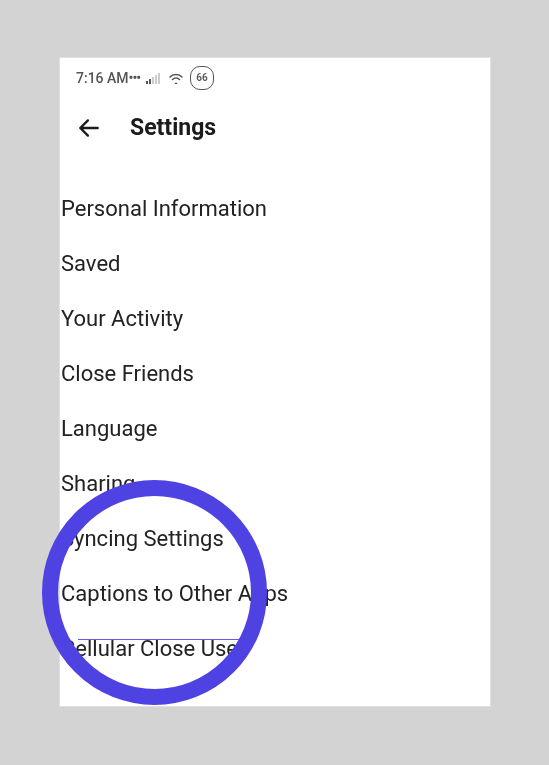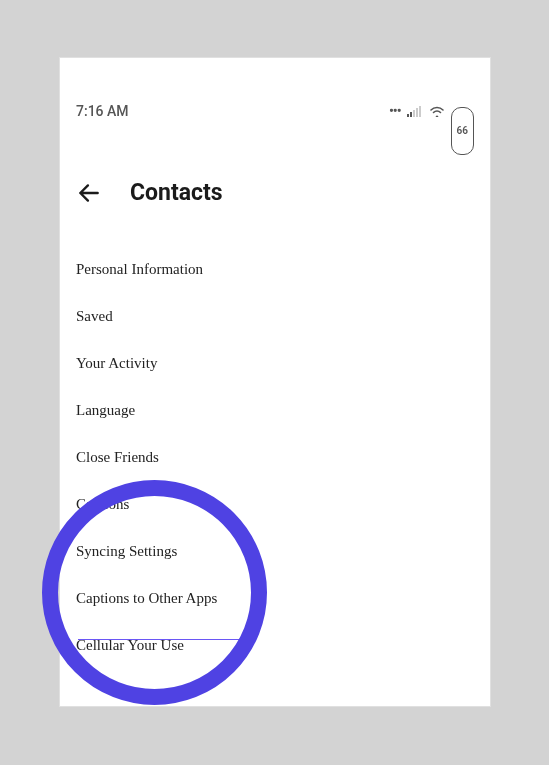--- a/index.html
+++ b/index.html
@@ -16,21 +16,20 @@
     left: 59px;
     top: 57px;
     width: 432px;
     height: 650px;
     background: #ffffff;
     border: 1px solid #e0e0e0;
     overflow: hidden;
   }
   .status-bar {
     display: flex;
-    justify-content: space-between;
     align-items: center;
     padding: 8px 16px 6px 16px;
     font-size: 14px;
     color: #555;
     font-weight: 500;
   }
   .status-right {
     display: flex;
     align-items: center;
     gap: 6px;
@@ -39,51 +38,49 @@
     font-size: 14px;
     letter-spacing: -1px;
     color: #555;
   }
   .signal-icon, .wifi-icon {
     display: inline-flex;
   }
   .battery-pill {
     border: 1.5px solid #555;
     border-radius: 10px;
-    padding: 16px 5px;
+    padding: 4px 5px;
     font-size: 10px;
     font-weight: 600;
     color: #555;
     line-height: 14px;
-    margin-top: 41px;
   }
   .header {
     display: flex;
     align-items: center;
     padding: 18px 16px 10px 16px;
     gap: 28px;
   }
   .back-arrow {
     display: inline-flex;
     cursor: pointer;
   }
   .header-title {
     font-size: 23px;
     font-weight: 700;
     color: #1b1b1b;
   }
   .menu {
     padding: 30px 0 0 0;
   }
   .menu-item {
-    padding: 15px 16px;
-    font-size: 15px;
+    padding: 15px 1px;
+    font-size: 22px;
     color: #222;
     cursor: pointer;
-    font-family: Liberation Serif, serif;
   }
   .highlight-underline {
     position: absolute;
     left: 78px;
     top: 639px;
     width: 170px;
     height: 1px;
     background: #6a56f5;
     z-index: 3;
   }
@@ -127,31 +124,31 @@
       <span class="battery-pill">66</span>
     </div>
   </div>
 
   <div class="header">
     <span class="back-arrow">
       <svg width="26" height="26" viewBox="0 0 24 24">
         <path d="M20 12 H4 M4 12 L11 5 M4 12 L11 19" stroke="#1b1b1b" stroke-width="2.2" fill="none" stroke-linecap="round" stroke-linejoin="round"></path>
       </svg>
     </span>
-    <span class="header-title">Contacts</span>
+    <span class="header-title">Settings</span>
   </div>
 
   <div class="menu">
     <div class="menu-item">Personal Information</div>
     <div class="menu-item">Saved</div>
     <div class="menu-item">Your Activity</div>
+    <div class="menu-item">Close Friends</div>
     <div class="menu-item">Language</div>
-    <div class="menu-item">Close Friends</div>
-    <div class="menu-item">Captions</div>
+    <div class="menu-item">Sharing</div>
     <div class="menu-item">Syncing Settings</div>
     <div class="menu-item">Captions to Other Apps</div>
-    <div class="menu-item">Cellular Your Use</div>
+    <div class="menu-item">Cellular Close Use</div>
   </div>
 
 </div>
 
 <div class="highlight-underline"></div>
 <div class="highlight-circle"></div>
 
 </body></html>

